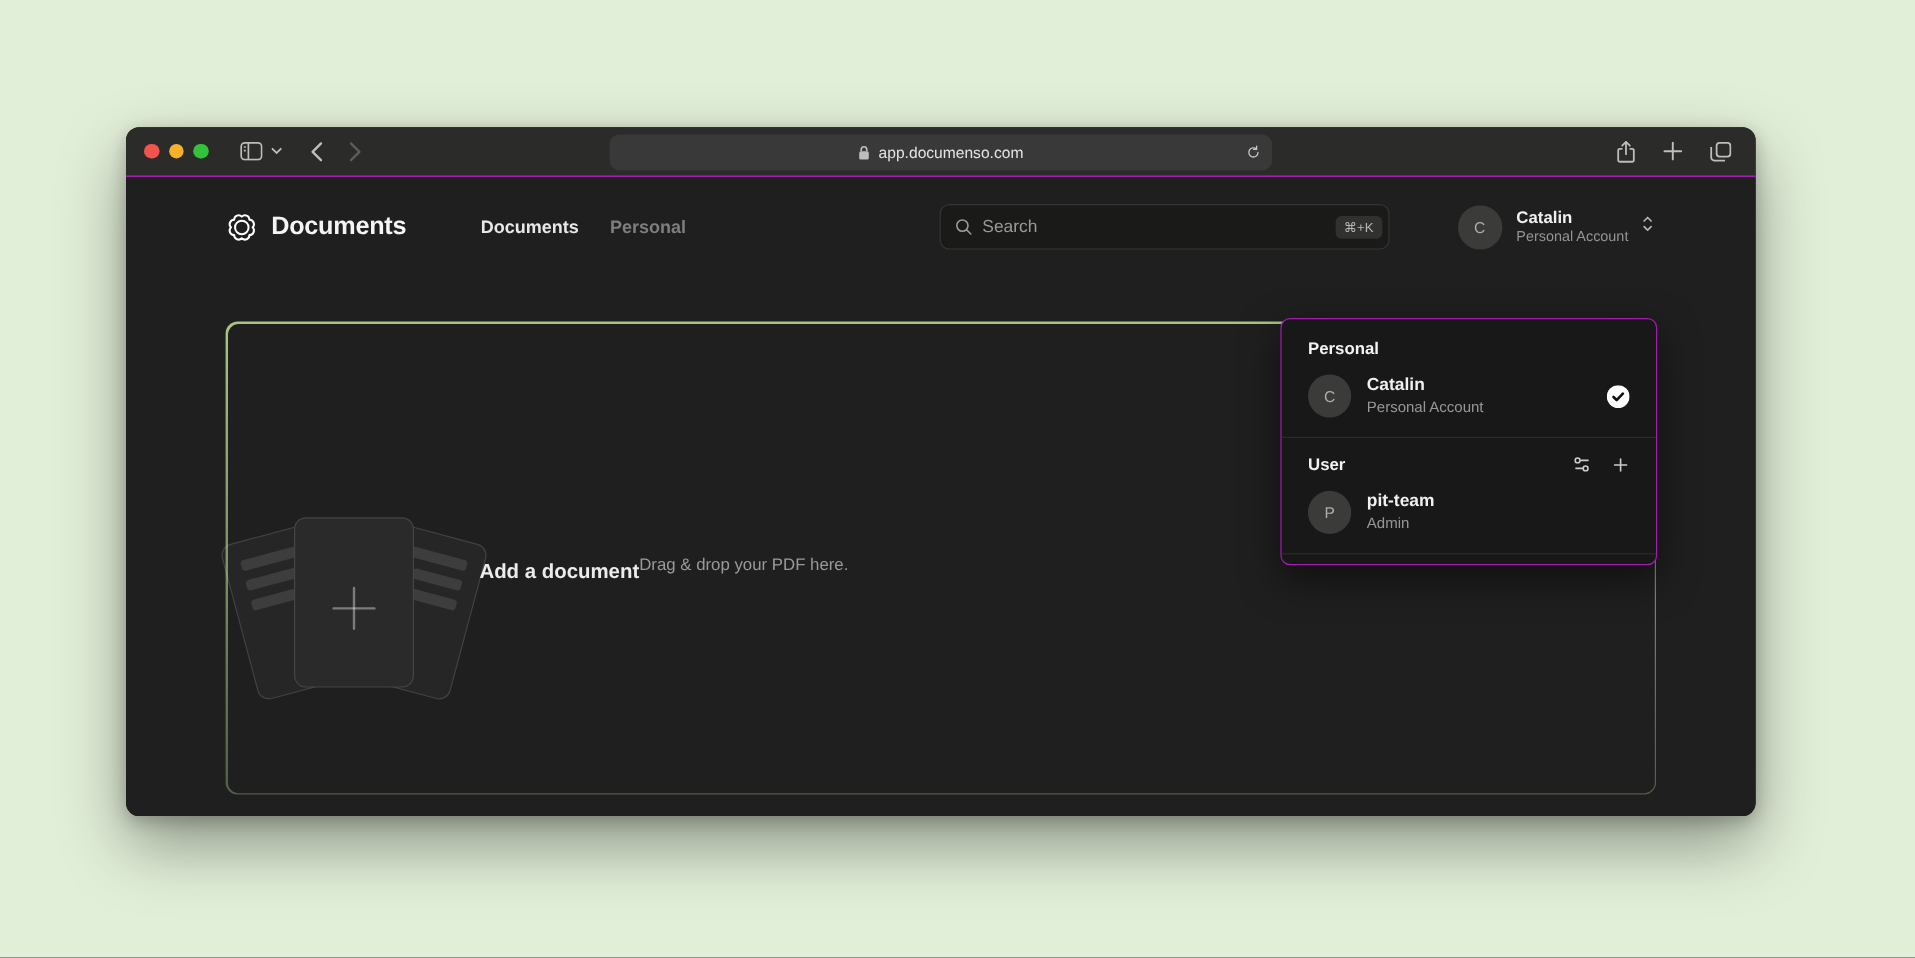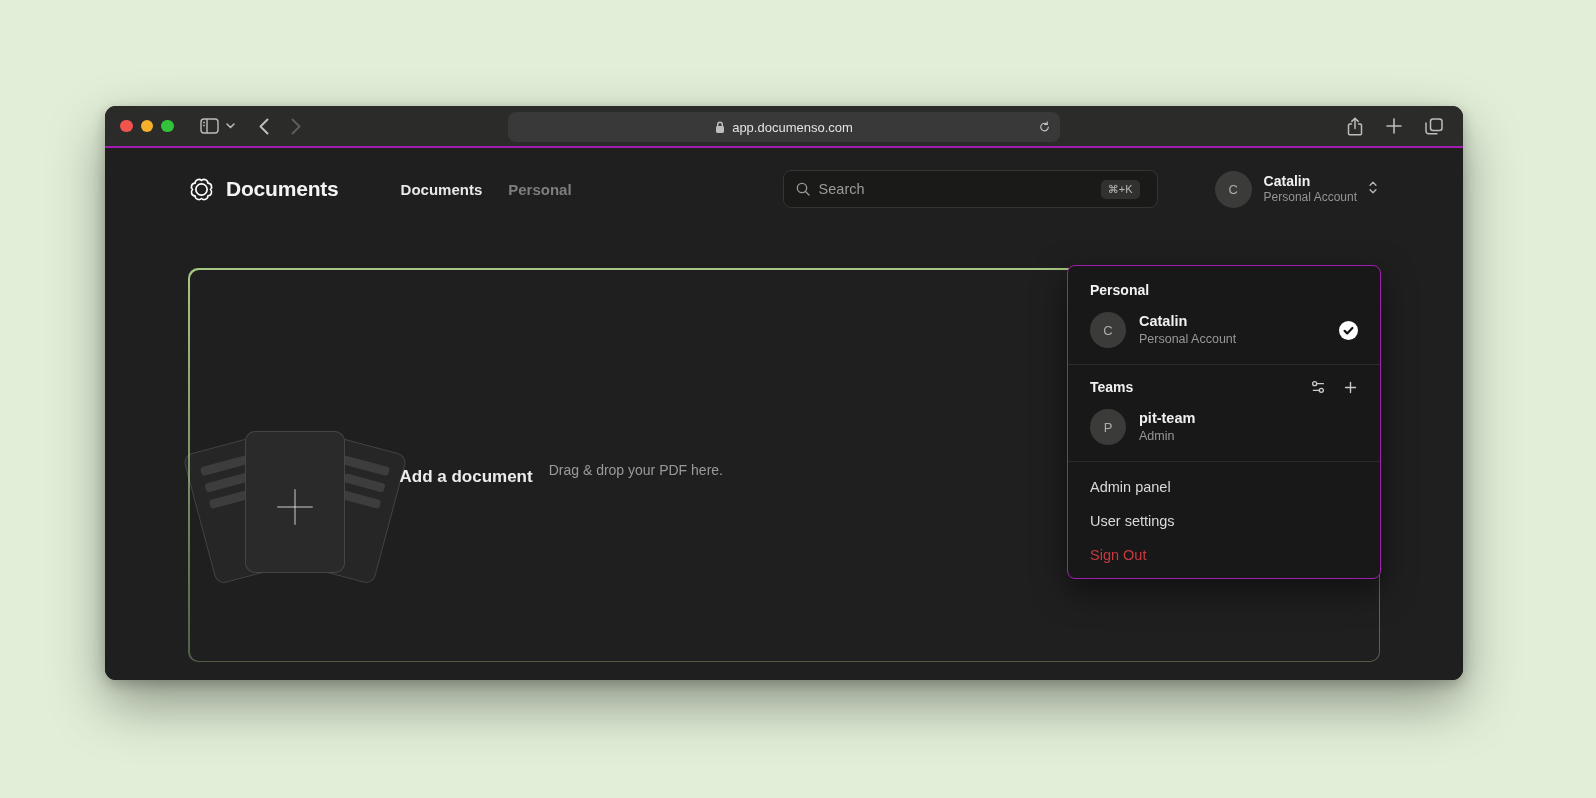--- a/index.html
+++ b/index.html
@@ -44,21 +44,21 @@
   .brand{ display:flex; align-items:center; gap:11px; }
   .brand-name{ font-size:21px; font-weight:bold; color:#f4f4f4; letter-spacing:-.2px; }
   .main-nav{ display:flex; gap:26px; margin-left:62px; }
   .nav-link{ font-size:15px; font-weight:600; cursor:pointer; }
   .nav-link.active{ color:#e8e8e8; }
   .nav-link.inactive{ color:#7e7e7e; }
 
   .searchbox{
     margin-left:auto; width:375px; height:38px; background:#1a1a19;
     border:1px solid #343434; border-radius:8px; display:flex; align-items:center;
-    padding:0 17px 0 11px; gap:8px;
+    padding:0 5px 0 11px; gap:8px;
   }
   .searchbox svg{ flex:none; color:#9a9a9a; }
   .searchbox input{
     flex:1; background:transparent; border:none; outline:none;
     font-size:14.5px; color:#e8e8e8; font-family:"Liberation Sans", sans-serif;
   }
   .searchbox input::placeholder{ color:#9a9a9a; }
   .kbd{ background:#31312f; border-radius:5px; padding:3px 7px; font-size:11px; color:#b6b6b4; }
 
   .account{ display:flex; align-items:center; margin-left:57px; cursor:pointer; }
@@ -89,21 +89,21 @@
   .card.left{ left:8px; top:10px; transform:rotate(-15deg); }
   .card.right{ right:8px; top:10px; transform:rotate(15deg); }
   .card.right .bar.short{ width:62%; margin-left:auto; }
   .card.center{
     left:50%; top:0; transform:translateX(-50%); width:100px; height:142px;
     background:#2a2a2a; z-index:2; display:flex; align-items:center; justify-content:center;
   }
   .plus-glyph{ color:rgba(255,255,255,.38); }
 
   .dz-title{ margin-top:24px; font-size:17px; font-weight:bold; color:#ececec; }
-  .dz-sub{ margin-top:9px; font-size:14px; color:#9a9a9a;margin-left:16px; }
+  .dz-sub{ margin-top:9px; font-size:14px; color:#9a9a9a; }
 
   
   .dropdown{
     position:absolute; left:962px; top:117px; width:314px; z-index:30;
     background:#181818; border:1px solid #a21caf; border-radius:8px;
     box-shadow:0 12px 32px rgba(0,0,0,.5); padding:6px 0 4px 0;
   }
   .dd-section{ padding:8px 12px 10px 12px; }
   .dd-label-row{ display:flex; align-items:center; padding:2px 10px 0 10px; }
   .dd-label{ font-size:14px; font-weight:bold; color:#f2f2f2; }
@@ -285,21 +285,21 @@
               <path d="M5.6 9.8l2.6 2.6 5.2-5.4" fill="none" stroke="#111" stroke-width="2.2" stroke-linecap="round" stroke-linejoin="round"></path>
             </svg>
           </span>
         </div>
       </div>
 
       <div class="dd-divider"></div>
 
       <div class="dd-section">
         <div class="dd-label-row">
-          <span class="dd-label">Teams</span>
+          <span class="dd-label">User</span>
           <span class="dd-label-icons">
             <svg width="16" height="16" viewBox="0 0 24 24" fill="none" stroke="currentColor" stroke-width="2" stroke-linecap="round">
               <path d="M20 7h-9"></path>
                 <path d="M14 17H5"></path>
               <circle cx="7" cy="7" r="3"></circle>
                 <circle cx="17" cy="17" r="3"></circle>
             </svg>
             <svg width="15" height="15" viewBox="0 0 24 24" fill="none" stroke="currentColor" stroke-width="2.2" stroke-linecap="round">
               <line x1="12" y1="4" x2="12" y2="20"></line>
                 <line x1="4" y1="12" x2="20" y2="12"></line>
@@ -310,21 +310,16 @@
           <div class="avatar">P</div>
           <div class="dd-row-texts">
             <div class="dd-row-name">pit-team</div>
             <div class="dd-row-sub">Admin</div>
           </div>
         </div>
       </div>
 
       <div class="dd-divider"></div>
 
-      <div style="padding:4px 0 2px 0;">
-        <div class="dd-item">Admin panel</div>
-        <div class="dd-item">User settings</div>
-        <div class="dd-item destructive">Sign Out</div>
-      </div>
     </div>
 
   </div>
 </div>
 
 </body></html>

